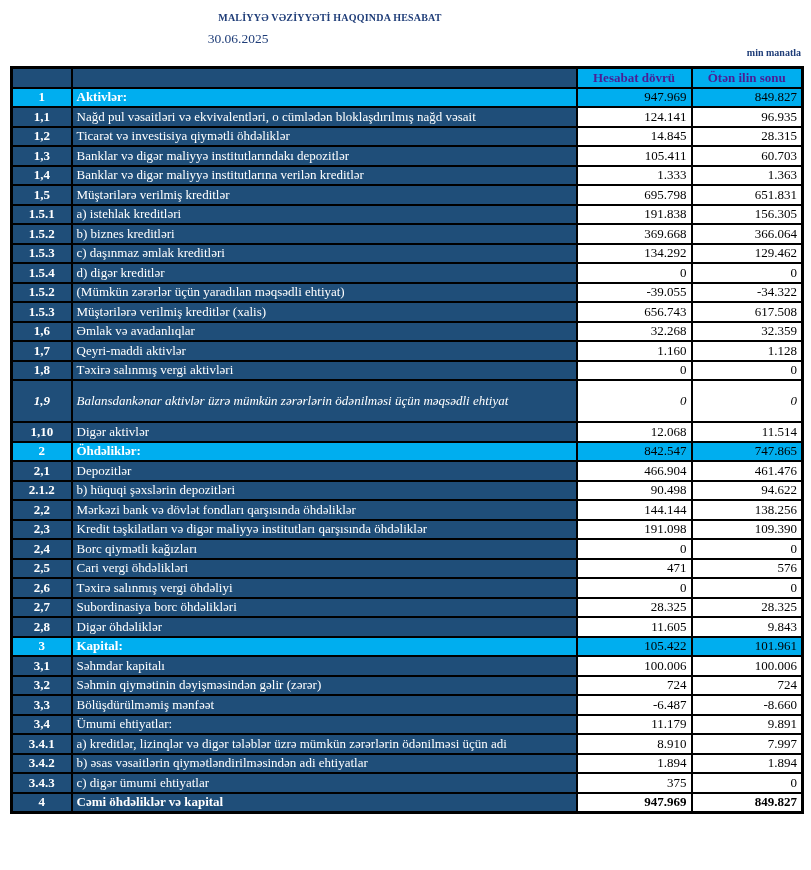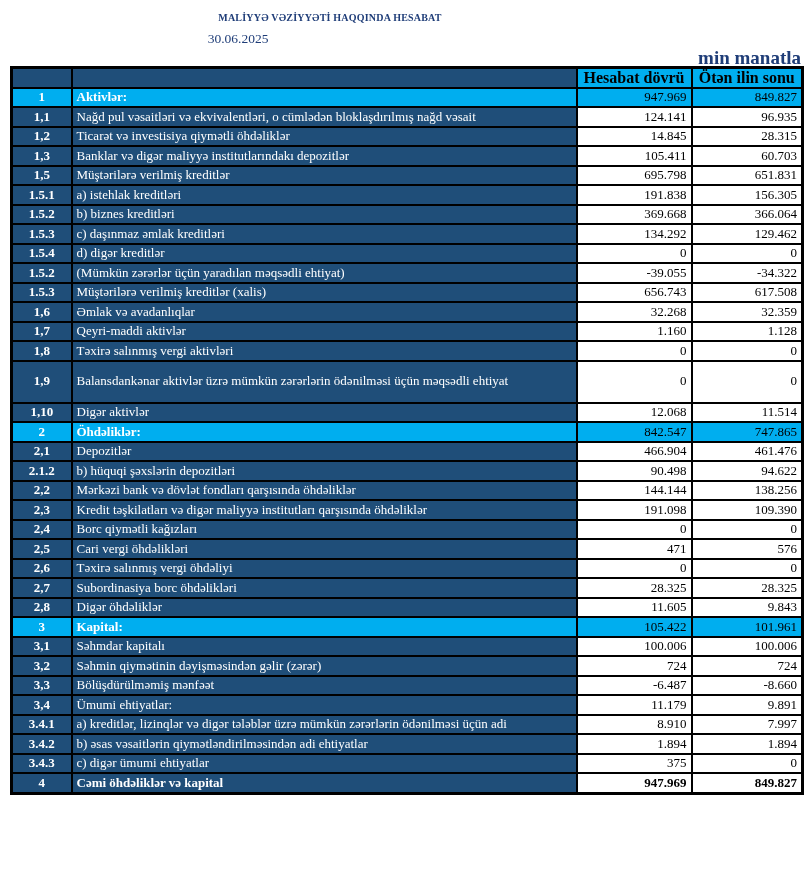--- a/index.html
+++ b/index.html
@@ -35,21 +35,21 @@
     font-size: 13.5px;
     font-weight: normal;
     color: #1f3d78;
   }
   .unit-label {
     position: absolute;
     top: 47px;
     left: 0;
     width: 801px;
     text-align: right;
-    font-size: 19px;
+    font-size: 10px;
     font-weight: bold;
     color: #1f3d78;
   }
   table.fin {
     position: absolute;
     top: 66px;
     left: 10px;
     width: 791px;
     border-collapse: collapse;
     table-layout: fixed;
@@ -66,24 +66,24 @@
     font-size: 13px;
     line-height: 1.1;
     overflow: hidden;
     white-space: nowrap;
     vertical-align: middle;
   }
   
   tr.head th { background: #1f4e79; }
   tr.head th.val {
     background: #00aeef;
-    color: #000000;
+    color: #4c1d95;
     font-weight: bold;
     text-align: center;
-    font-size: 16px;
+    font-size: 13px;
   }
   
   td.c-num {
     background: #1f4e79;
     color: #ffffff;
     font-weight: bold;
     text-align: center;
     font-size: 12.5px;
   }
   td.c-label {
@@ -97,21 +97,21 @@
     text-align: right;
   }
   
   tr.row-section td.c-num { background: #00aeef; }
   tr.row-section td.c-label { background: #00aeef; font-weight: bold; }
   tr.row-section td.c-val { background: #00aeef; color: #000000; }
   
   tr.row-total td.c-label { font-weight: bold; margin-top: 32px; }
   tr.row-total td.c-val { font-weight: bold; }
   
-  tr.tall td { height: 40px; }
+  tr.tall td { height: 40px; font-style: italic; }
 </style>
 </head>
 <body>
 
 <div class="page">
 
   <div class="doc-title">MALİYYƏ VƏZİYYƏTİ HAQQINDA HESABAT</div>
 
   <div class="doc-date">30.06.2025</div>
 
@@ -151,20 +151,26 @@
           <td class="c-val">14.845</td>
           <td class="c-val">28.315</td>
         </tr>
         <tr class="row-normal">
           <td class="c-num">1,3</td>
           <td class="c-label">Banklar və digər maliyyə institutlarındakı depozitlər</td>
           <td class="c-val">105.411</td>
           <td class="c-val">60.703</td>
         </tr>
         <tr class="row-normal">
+          <td class="c-num">1,4</td>
+          <td class="c-label">Banklar və digər maliyyə institutlarına verilən kreditlər</td>
+          <td class="c-val">1.333</td>
+          <td class="c-val">1.363</td>
+        </tr>
+        <tr class="row-normal">
           <td class="c-num">1,5</td>
           <td class="c-label">Müştərilərə verilmiş kreditlər</td>
           <td class="c-val">695.798</td>
           <td class="c-val">651.831</td>
         </tr>
         <tr class="row-normal">
           <td class="c-num">1.5.1</td>
           <td class="c-label">a) istehlak kreditləri</td>
           <td class="c-val">191.838</td>
           <td class="c-val">156.305</td>

